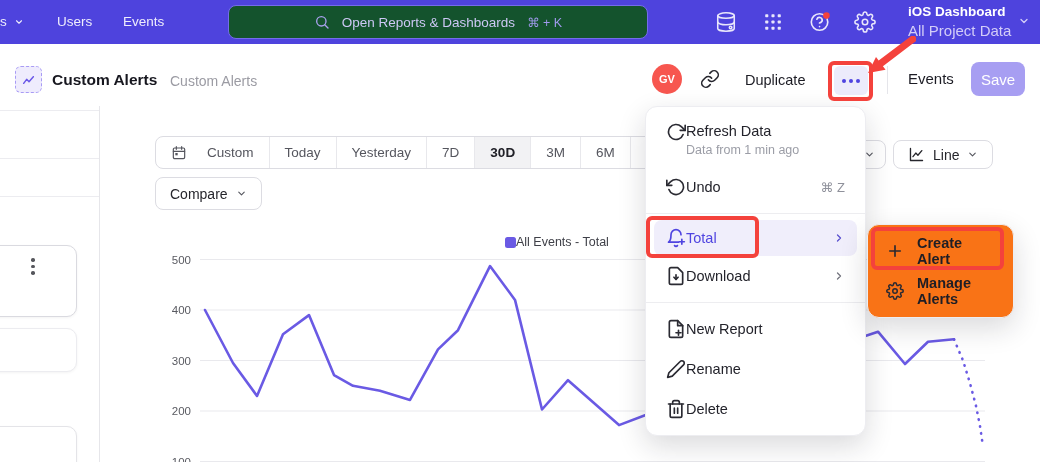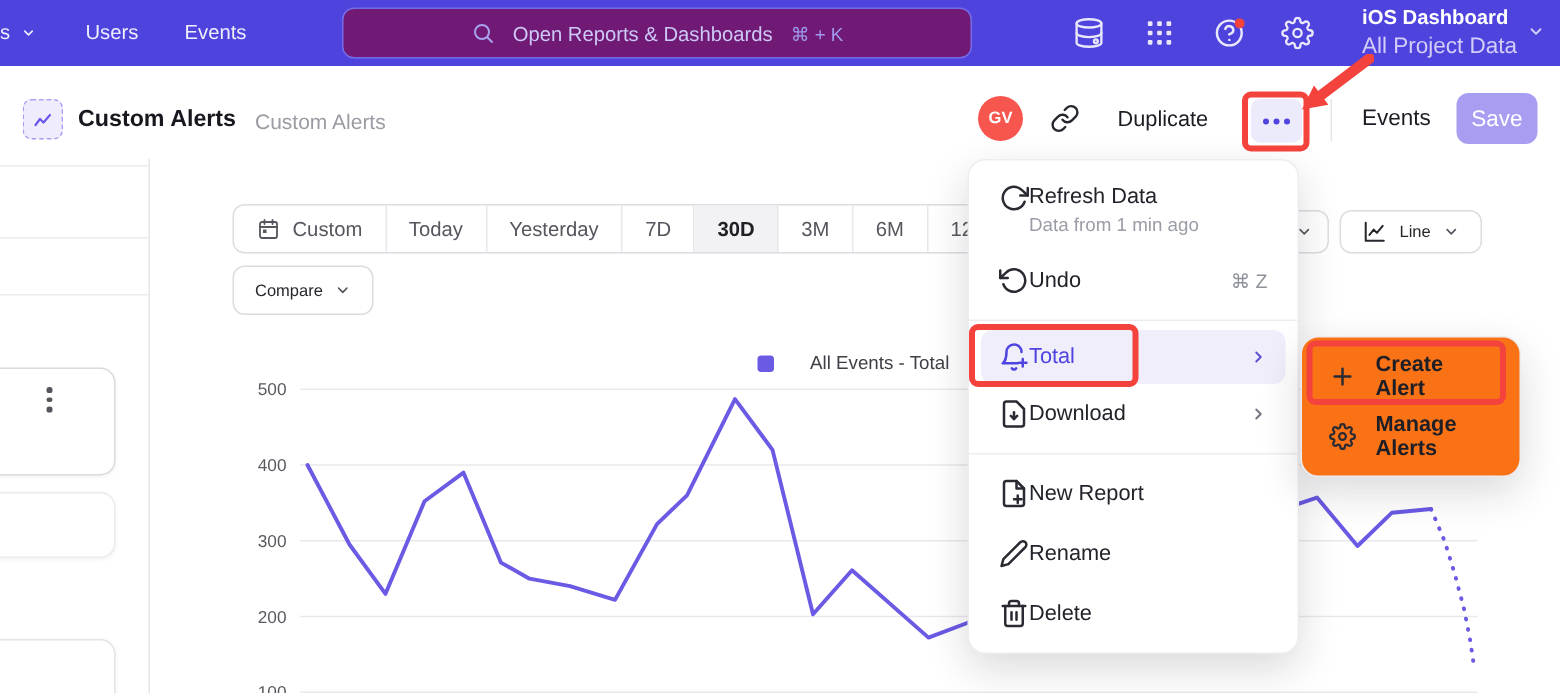--- a/index.html
+++ b/index.html
@@ -4,21 +4,21 @@
 <style>
   * { margin:0; padding:0; box-sizing:border-box; }
   html,body { width:1040px; height:462px; }
   body { font-family:"Liberation Sans", sans-serif; background:#fff; overflow:hidden; position:relative; }
   .stage { position:absolute; left:0; top:0; width:1040px; height:462px; overflow:hidden; background:#fff; }
 
   
   .navbar { position:absolute; left:0; top:0; width:1040px; height:44px; background:#4e43dd; z-index:5; }
   .nav-item { position:absolute; top:14px; font-size:13.5px; font-weight:500; color:#eeedfc; cursor:pointer; }
   .nav-partial { position:absolute; left:0; top:14px; display:flex; align-items:center; gap:7px; color:#eeedfc; font-size:13.5px; font-weight:500; }
-  .searchbar { position:absolute; left:228px; top:5px; width:420px; height:34px; background:#701a75; border:1px solid #756cea; border-radius:8px; display:flex; align-items:center; justify-content:center; gap:12px; }
+  .searchbar { position:absolute; left:228px; top:5px; width:420px; height:34px; background:#14532d; border:1px solid #756cea; border-radius:8px; display:flex; align-items:center; justify-content:center; gap:12px; }
   .searchbar .ph { color:#cdc8f5; font-size:13.5px; }
   .searchbar .kbd { color:#a09aee; font-size:12.5px; }
   .nav-icon { position:absolute; top:11px; width:22px; height:22px; color:#e9e7fb; cursor:pointer; }
   .project { position:absolute; left:908px; top:4px; width:120px; cursor:pointer; }
   .project .pname { font-size:13.5px; font-weight:700; color:#ffffff; }
   .project .psub { font-size:15px; font-weight:400; color:#d3cdf8; margin-top:3px; }
   .project .chev { position:absolute; right:-2px; top:11px; color:#d3cdf8; }
 
   
   .rpt-icon { position:absolute; left:15px; top:66px; width:27px; height:27px; border-radius:6px; background:#efecfd; border:1px dashed #a89bf5; display:flex; align-items:center; justify-content:center; color:#6a58e8; }
@@ -35,36 +35,36 @@
 
   
   .side-hline { position:absolute; left:0; height:1px; background:#ececf0; width:99px; }
   .side-vline { position:absolute; left:99px; top:106px; width:1px; height:356px; background:#e6e6ea; }
   .side-card { position:absolute; left:-22px; background:#fff; border:1px solid #dadae0; border-radius:10px; box-shadow:0 1px 3px rgba(0,0,0,.05); }
   .kebab { position:absolute; left:52px; top:12px; display:flex; flex-direction:column; gap:3px; cursor:pointer; }
   .kebab i { width:3.5px; height:3.5px; border-radius:50%; background:#55565c; }
 
   
   .date-seg { position:absolute; left:155px; top:136px; height:33px; display:flex; border:1px solid #dcdce2; border-radius:8px; background:#fff; overflow:hidden; z-index:2; }
-  .seg-cell { display:flex; align-items:center; gap:8px; padding:0 15px; font-size:13.5px; color:#55565e; border-right:1px solid #e8e8ec; cursor:pointer; white-space:nowrap; }
+  .seg-cell { display:flex; align-items:center; gap:20px; padding:0 15px; font-size:13.5px; color:#55565e; border-right:1px solid #e8e8ec; cursor:pointer; white-space:nowrap; }
   .seg-cell:last-child { border-right:none; }
   .seg-cell.selected { background:#f2f2f4; color:#202027; font-weight:700;text-align:center; }
-  .pill-btn { position:absolute; height:33px; display:flex; align-items:center; gap:8px; padding:0 14px; border:1px solid #dcdce2; border-radius:8px; background:#fff; font-size:11px; color:#26262c; font-weight:500; cursor:pointer; z-index:2; }
+  .pill-btn { position:absolute; height:33px; display:flex; align-items:center; gap:8px; padding:0 14px; border:1px solid #dcdce2; border-radius:8px; background:#fff; font-size:14px; color:#26262c; font-weight:500; cursor:pointer; z-index:2; }
   .compare-btn { left:155px; top:177px; }
   .sliver-btn { left:838px; top:140px; width:48px; height:29px; justify-content:flex-end; padding:0 10px; z-index:2; }
   .line-btn { left:893px; top:140px; height:29px; z-index:2; }
   .chev-dark { color:#55565e; }
 
   
   #chart-svg { position:absolute; left:0; top:0; width:1040px; height:462px; z-index:1; pointer-events:none; }
   .gridline { stroke:#e9e9ed; stroke-width:1; }
   .tick-label { fill:#595a61; font-size:11.5px; text-anchor:end; font-family:"Liberation Sans", sans-serif; }
   .series-line { fill:none; stroke-width:2.6; stroke-linejoin:round; stroke-linecap:round; }
   .projected-line { fill:none; stroke-width:2.6; stroke-dasharray:0.5 6.5; stroke-linecap:round; }
-  .legend { position:absolute; left:505px; top:235px; display:flex; align-items:center; gap:24px; z-index:2; cursor:pointer; }
+  .legend { position:absolute; left:505px; top:235px; display:flex; align-items:center; gap:0; z-index:2; cursor:pointer; }
   .legend-swatch { width:11px; height:11px; border-radius:2.5px; }
   .legend-label { font-size:12.5px; color:#3f4048; }
 
   
   .menu { position:absolute; left:645px; top:106px; width:221px; background:#fff; border:1px solid #ededf1; border-radius:12px; box-shadow:0 10px 28px rgba(25,25,40,.16); padding:6px 0; z-index:10; }
   .menu-item { display:flex; align-items:center; padding:0 20px; height:40px; font-size:14.5px; font-weight:500; color:#23232b; cursor:pointer; }
   .menu-item .micon { width:20px; height:20px; flex:0 0 20px; color:#2a2a32; }
   .mi-refresh { height:54px; }
   .mi-refresh .micon { margin-top:-16px; }
   .mi-sub { font-size:12.5px; font-weight:400; color:#9b9da6; margin-top:4px; }

